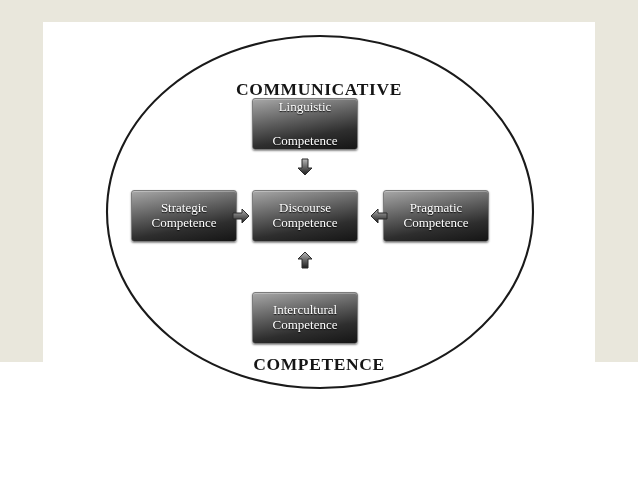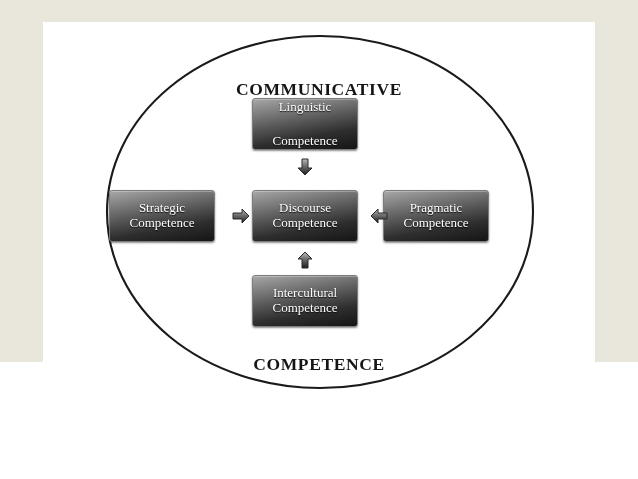--- a/index.html
+++ b/index.html
@@ -86,24 +86,24 @@
   }
   .comp-box span {
     font-family: "Liberation Serif", serif;
     font-size: 13px;
     color: #ffffff;
     text-shadow: 0 1px 1px rgba(0,0,0,.85);
     white-space: nowrap;
   }
 
   #box-linguistic    { left: 209px; top:  76px; gap: 19px; }
-  #box-strategic     { left:  66px; top: 168px; }
+  #box-strategic     { left:  88px; top: 168px; }
   #box-discourse     { left: 209px; top: 168px; }
   #box-pragmatic     { left: 340px; top: 168px; }
-  #box-intercultural { left: 209px; top: 253px; }
+  #box-intercultural { left: 209px; top: 270px; }
 
   
   .arrow {
     position: absolute;
     width: 20px;
     height: 20px;
   }
   #arrow-linguistic-to-discourse    { left: 252px; top: 135px; }
   #arrow-strategic-to-discourse     { left: 188px; top: 184px; }
   #arrow-pragmatic-to-discourse     { left: 326px; top: 184px; }

